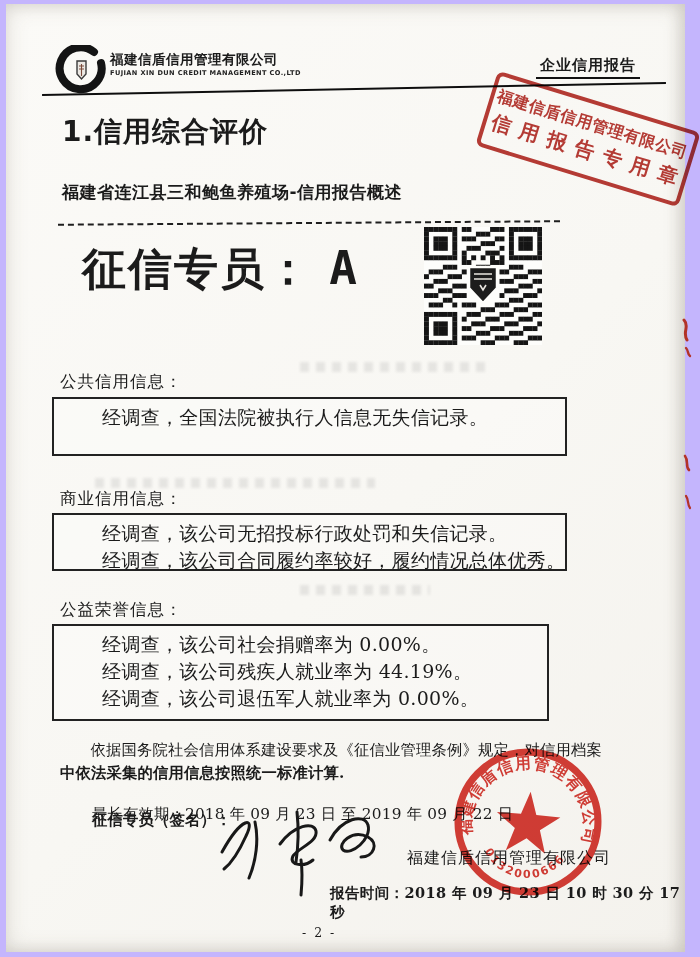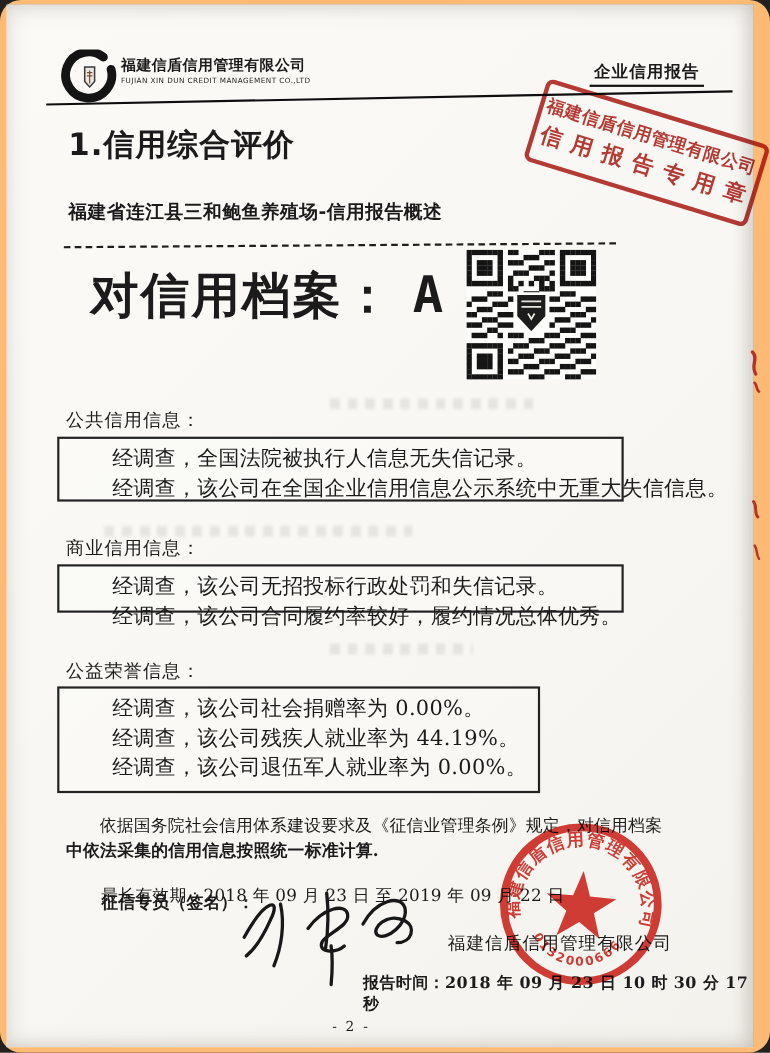--- a/index.html
+++ b/index.html
@@ -1,26 +1,26 @@
 <!DOCTYPE html>
 <html><head>
 <meta charset="utf-8">
 <style>
   html,body{margin:0;padding:0;}
   body{width:700px;height:957px;overflow:hidden;background:#232220;
        font-family:"DejaVu Serif","Liberation Serif",serif;color:#1b1b1b;}
-  .photo{position:relative;width:700px;height:957px;background:#fdba74;border-radius:19px;}
+  .photo{position:relative;width:700px;height:957px;background:#c4b5fd;}
   .paper{position:absolute;left:6px;top:4px;width:679px;height:948px;
          background:linear-gradient(135deg,#fbfaf7 0%,#f8f7f3 55%,#f4f2ed 100%);
          box-shadow:inset 0 0 22px rgba(90,80,60,.18), inset -6px 0 14px rgba(60,50,40,.12);}
   .abs{position:absolute;}
 
   
   .co-cn{font-family:"DejaVu Sans","Liberation Sans",sans-serif;font-weight:bold;font-size:13.5px;letter-spacing:.5px;}
-  .co-en{font-family:"DejaVu Sans","Liberation Sans",sans-serif;font-weight:normal;font-size:6.6px;letter-spacing:.4px;color:#222;}
+  .co-en{font-family:"DejaVu Sans","Liberation Sans",sans-serif;font-weight:bold;font-size:6.6px;letter-spacing:.4px;color:#222;}
   .report-type{font-family:"DejaVu Sans","Liberation Sans",sans-serif;font-weight:bold;font-size:15px;
                border-bottom:2px solid #111;padding:0 4px 2px 4px;letter-spacing:1px;}
   .hr-main{height:2.2px;background:#0e0e0e;transform:rotate(-1.1deg);}
 
   
   .doc-title{font-family:"DejaVu Sans","Liberation Sans",sans-serif;font-weight:bold;font-size:28px;letter-spacing:1px;}
   .doc-subtitle{font-family:"DejaVu Sans","Liberation Sans",sans-serif;font-weight:bold;font-size:17px;letter-spacing:.5px;}
   .dashed{border-top:2.6px dashed #1e1e1e;transform:rotate(-.4deg);}
 
   .rating{font-family:"DejaVu Sans","Liberation Sans",sans-serif;font-weight:bold;font-size:44px;letter-spacing:2px;white-space:nowrap;}
@@ -72,21 +72,21 @@
 
   <div class="abs stamp-top" style="left:482px;top:100px;">
     <div class="l1">福建信盾信用管理有限公司</div>
     <div class="l2">信用报告专用章</div>
   </div>
 
   <div class="abs doc-subtitle" style="left:62px;top:181px;text-align:right;">福建省连江县三和鲍鱼养殖场-信用报告概述</div>
   <div class="abs dashed" style="left:58px;top:222px;width:502px;"></div>
 
   <div class="abs rating" style="left:82px;top:240px;">
-    <span>对信用档案：</span>
+    <span>征信专员：</span>
     <span class="grade">A</span>
   </div>
 
   <svg id="qr-svg" class="abs" style="left:424px;top:227px;" width="118" height="118" viewBox="0 0 118 118">
     <rect x="0" y="0" width="118" height="118" fill="#fdfdfb"></rect>
     <g fill="#151515">
         <rect x="0.00" y="0.00" width="4.92" height="4.92"></rect>
         <rect x="4.72" y="0.00" width="4.92" height="4.92"></rect>
         <rect x="9.44" y="0.00" width="4.92" height="4.92"></rect>
         <rect x="14.16" y="0.00" width="4.92" height="4.92"></rect>
@@ -353,31 +353,30 @@
         <rect x="94.40" y="113.28" width="4.92" height="4.92"></rect>
         <rect x="99.12" y="113.28" width="4.92" height="4.92"></rect>
       </g>
     <path d="M45,40 h28 v21 l-14,15 l-14,-15 z" fill="#1c1c1c" stroke="#fdfdfb" stroke-width="2.5"></path>
     <path d="M50,47 h18 M50,52 h18 M56,58 l3,5 l3,-5" stroke="#e9e6e0" stroke-width="1.6" fill="none"></path>
   </svg>
 
   <div class="abs sec-heading" style="left:60px;top:371px;">公共信用信息：</div>
   <div class="abs sec-box" style="left:52px;top:397px;width:515px;height:59px;">
     <div class="sec-line">经调查，全国法院被执行人信息无失信记录。</div>
-    <div class="sec-line">经调查，该公司在全国企业信用信息公示系统中无重大失信信息。</div>
   </div>
 
   <div class="abs sec-heading" style="left:60px;top:488px;">商业信用信息：</div>
-  <div class="abs sec-box" style="left:52px;top:513px;width:515px;height:44px;">
+  <div class="abs sec-box" style="left:52px;top:513px;width:515px;height:58px;">
     <div class="sec-line">经调查，该公司无招投标行政处罚和失信记录。</div>
     <div class="sec-line">经调查，该公司合同履约率较好，履约情况总体优秀。</div>
   </div>
 
   <div class="abs sec-heading" style="left:60px;top:599px;">公益荣誉信息：</div>
-  <div class="abs sec-box" style="left:52px;top:624px;width:439px;height:97px;">
+  <div class="abs sec-box" style="left:52px;top:624px;width:497px;height:97px;">
     <div class="sec-line">经调查，该公司社会捐赠率为 0.00%。</div>
     <div class="sec-line">经调查，该公司残疾人就业率为 44.19%。</div>
     <div class="sec-line">经调查，该公司退伍军人就业率为 0.00%。</div>
   </div>
 
   <div class="abs ft indent" style="left:60px;top:740px;">依据国务院社会信用体系建设要求及《征信业管理条例》规定，对信用档案</div>
   <div class="abs ft" style="left:60px;top:763px;font-weight:bold;">中依法采集的信用信息按照统一标准计算.</div>
   <div class="abs ft" style="left:92px;top:804px;font-weight:normal;">最长有效期：2018 年 09 月 23 日  至  2019 年 09 月 22 日</div>
   <div class="abs ft" style="left:92px;top:810px;font-weight:bold;">征信专员（签名）：</div>
 

